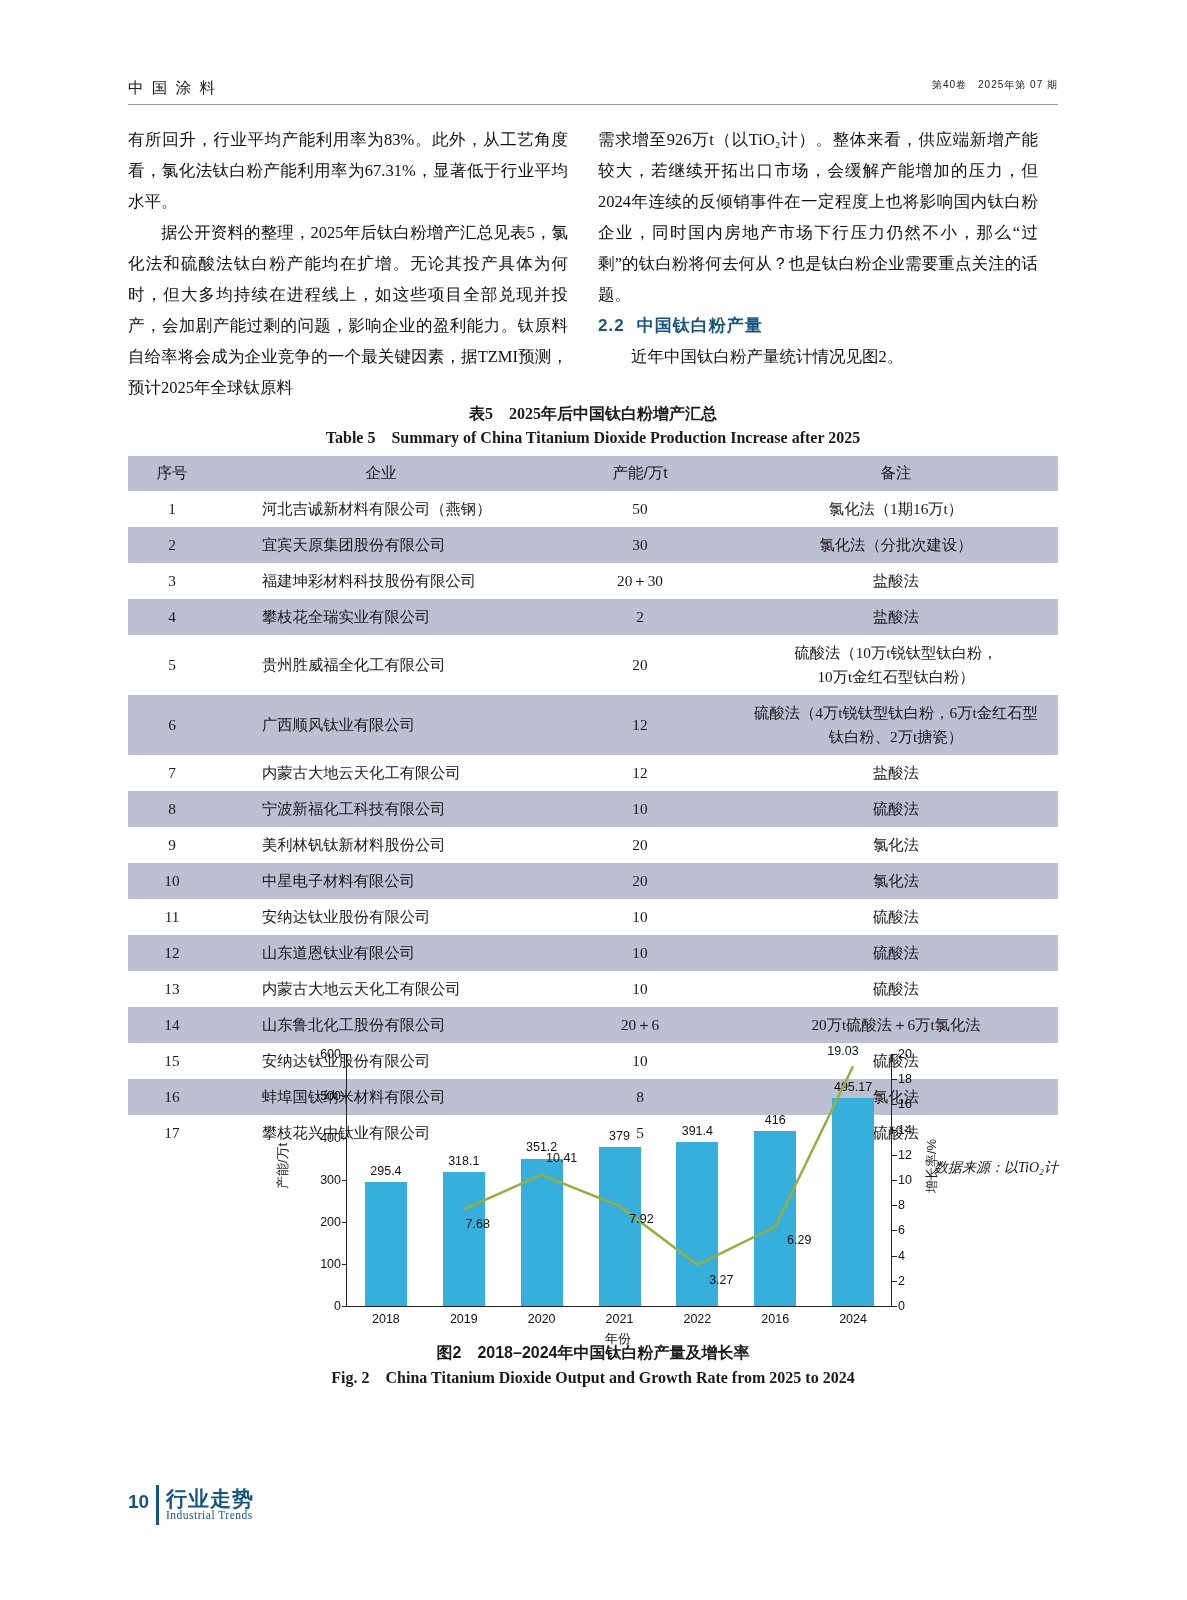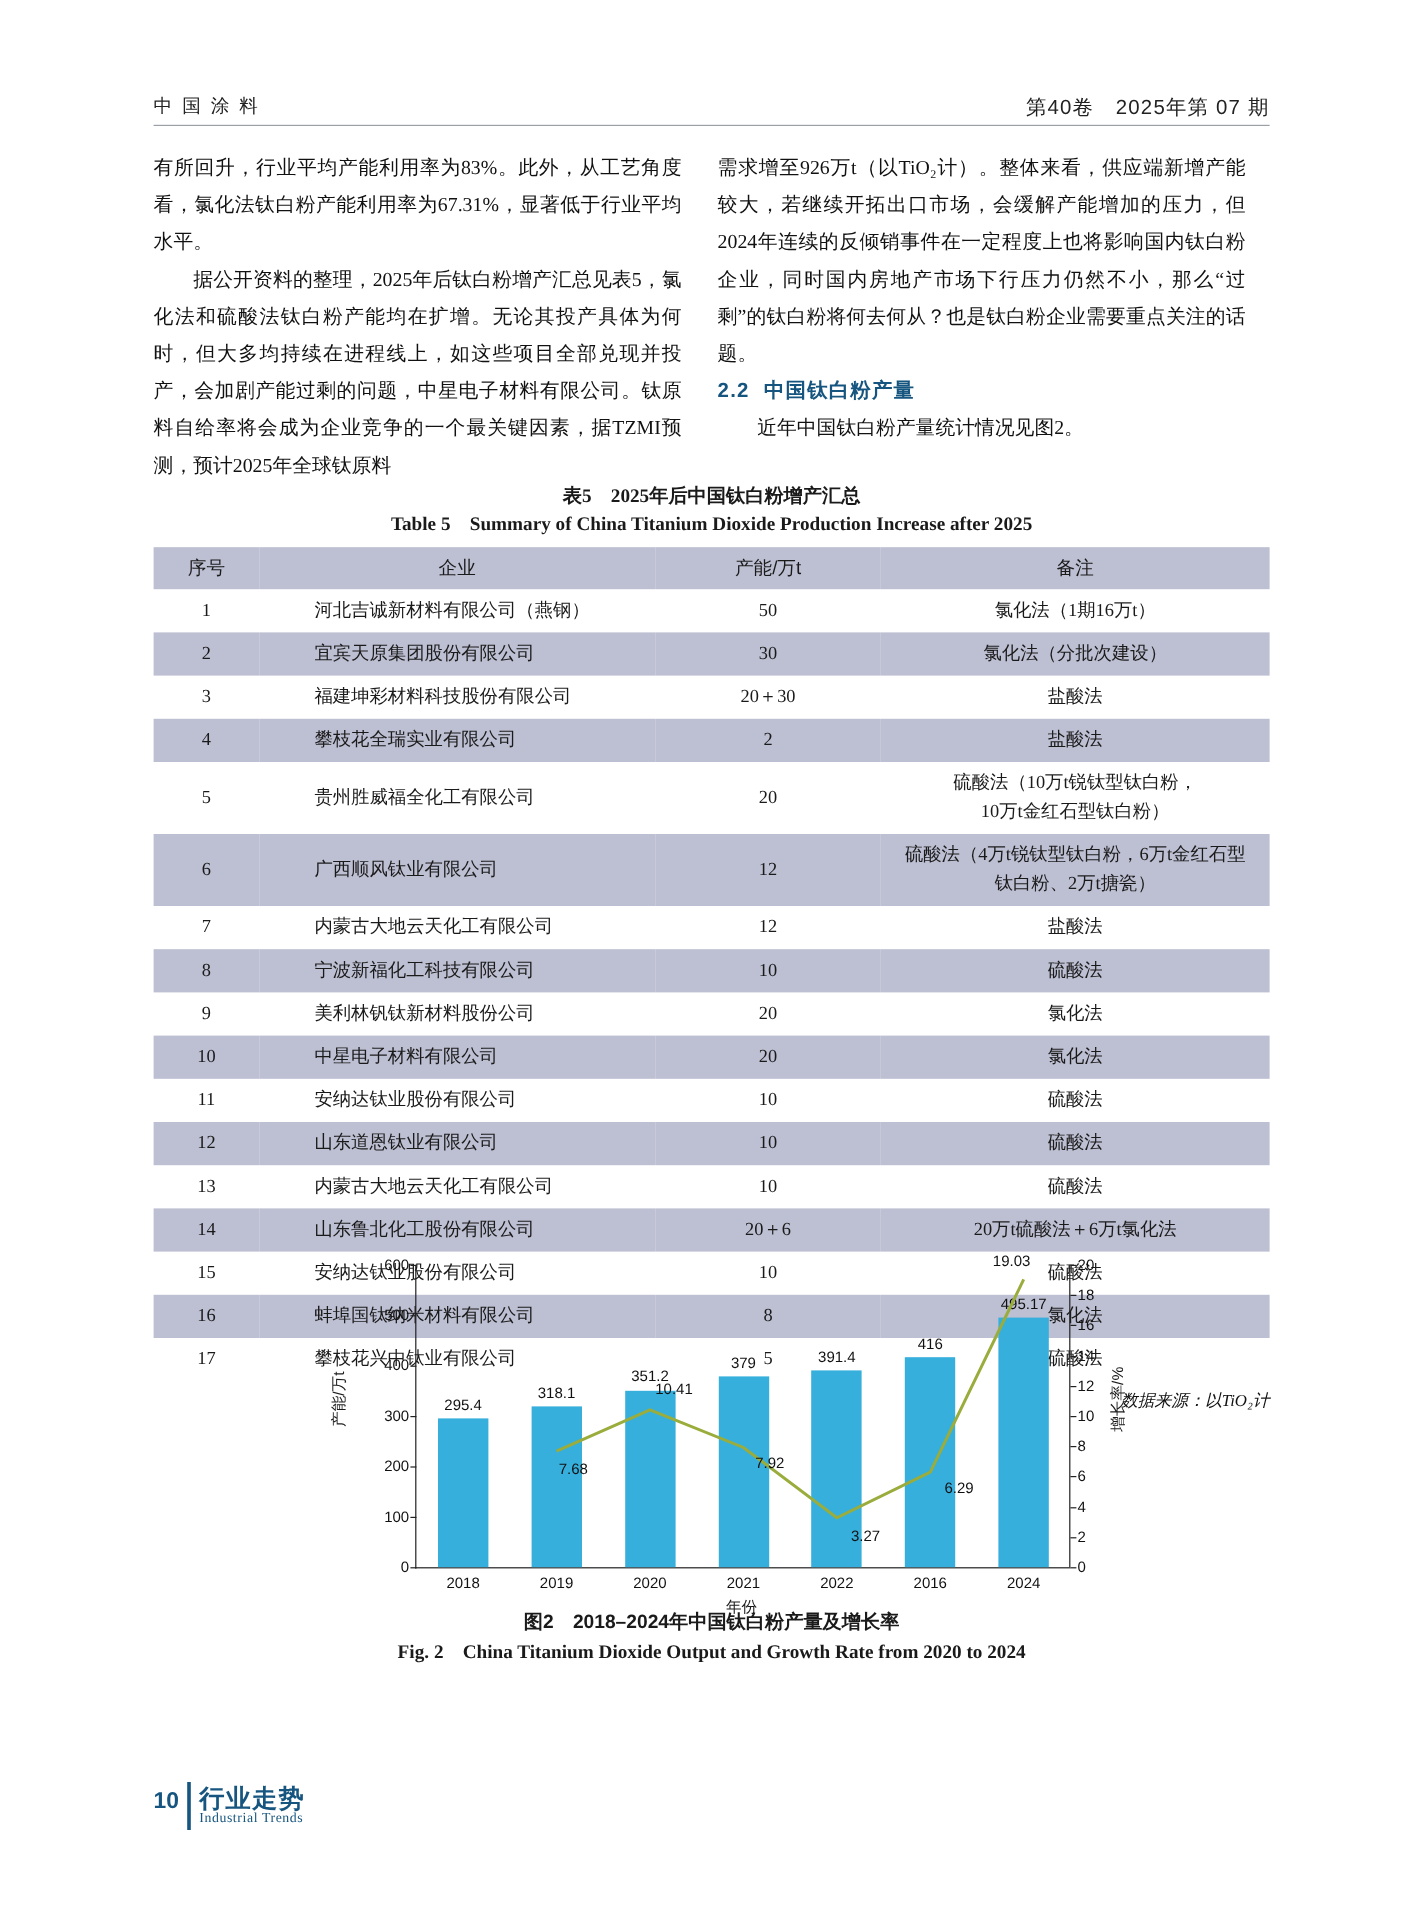--- a/index.html
+++ b/index.html
@@ -8,21 +8,21 @@
     font-family:"Liberation Serif", serif;
     color:#1a1a1a;position:relative;overflow:hidden;
   }
   .page{position:absolute;left:0;top:0;width:1187px;height:1600px;}
 
   
   .header{position:absolute;left:128px;top:78px;width:930px;height:34px;}
   .header .left{position:absolute;left:0;top:0;font-family:"Liberation Sans",sans-serif;
     font-size:15.5px;letter-spacing:2px;color:#222;}
   .header .right{position:absolute;right:0;top:0;font-family:"Liberation Sans",sans-serif;
-    font-size:17px;letter-spacing:1px;color:#222;}
+    font-size:10px;letter-spacing:1px;color:#222;}
   .header .rule{position:absolute;left:0;top:26px;width:930px;height:1px;background:#9aa0a6;}
 
   
   .col{position:absolute;top:124px;width:440px;font-size:16.5px;line-height:31px;
        text-align:justify;text-justify:inter-ideograph;color:#111;}
   .col.left{left:128px;}
   .col.right{left:598px;}
   .col p{margin:0;}
   .col p.ind{text-indent:2em;}
   .sub{margin-top:4px;font-family:"Liberation Sans",sans-serif;font-weight:bold;
@@ -88,21 +88,21 @@
 <div class="page">
 
   <div class="header">
     <div class="left">中 国 涂 料</div>
     <div class="right">第40卷　2025年第 07 期</div>
     <div class="rule"></div>
   </div>
 
   <div class="col left">
     <p>有所回升，行业平均产能利用率为83%。此外，从工艺角度看，氯化法钛白粉产能利用率为67.31%，显著低于行业平均水平。</p>
-    <p class="ind">据公开资料的整理，2025年后钛白粉增产汇总见表5，氯化法和硫酸法钛白粉产能均在扩增。无论其投产具体为何时，但大多均持续在进程线上，如这些项目全部兑现并投产，会加剧产能过剩的问题，中星电子材料有限公司。钛原料自给率将会成为企业竞争的一个最关键因素，据TZMI预测，预计2025年全球钛原料</p>
+    <p class="ind">据公开资料的整理，2025年后钛白粉增产汇总见表5，氯化法和硫酸法钛白粉产能均在扩增。无论其投产具体为何时，但大多均持续在进程线上，如这些项目全部兑现并投产，会加剧产能过剩的问题，影响企业的盈利能力。钛原料自给率将会成为企业竞争的一个最关键因素，据TZMI预测，预计2025年全球钛原料</p>
   </div>
 
   <div class="col right">
     <p>需求增至926万t（以TiO₂计）。整体来看，供应端新增产能较大，若继续开拓出口市场，会缓解产能增加的压力，但2024年连续的反倾销事件在一定程度上也将影响国内钛白粉企业，同时国内房地产市场下行压力仍然不小，那么“过剩”的钛白粉将何去何从？也是钛白粉企业需要重点关注的话题。</p>
     <p class="sub">
       <span class="num">2.2</span><span>中国钛白粉产量</span>
     </p>
     <p class="ind">近年中国钛白粉产量统计情况见图2。</p>
   </div>
 
@@ -302,21 +302,21 @@
           <div class="ptlbl" style="left: 214.643px; top: 97px;">10.41</div>
           <div class="ptlbl" style="left: 294.5px; top: 158.208px;">7.92</div>
           <div class="ptlbl" style="left: 374.357px; top: 218.798px;">3.27</div>
           <div class="ptlbl" style="left: 452.214px; top: 178.746px;">6.29</div>
           <div class="ptlbl" style="left: 496px; top: -9.778px;">19.03</div>
         </div>
       <div class="xaxisname">年份</div>
     </div>
     <div class="fcap">
       <div class="cn">图2　2018–2024年中国钛白粉产量及增长率</div>
-      <div>Fig. 2　China Titanium Dioxide Output and Growth Rate from 2020 to 2024</div>
+      <div>Fig. 2　China Titanium Dioxide Output and Growth Rate from 2025 to 2024</div>
     </div>
   </div>
 
   <div class="footer">
     <div class="pg">10</div>
     <div class="bar"></div>
     <div class="cn">行业走势</div>
     <div class="en">Industrial Trends</div>
   </div>
 

